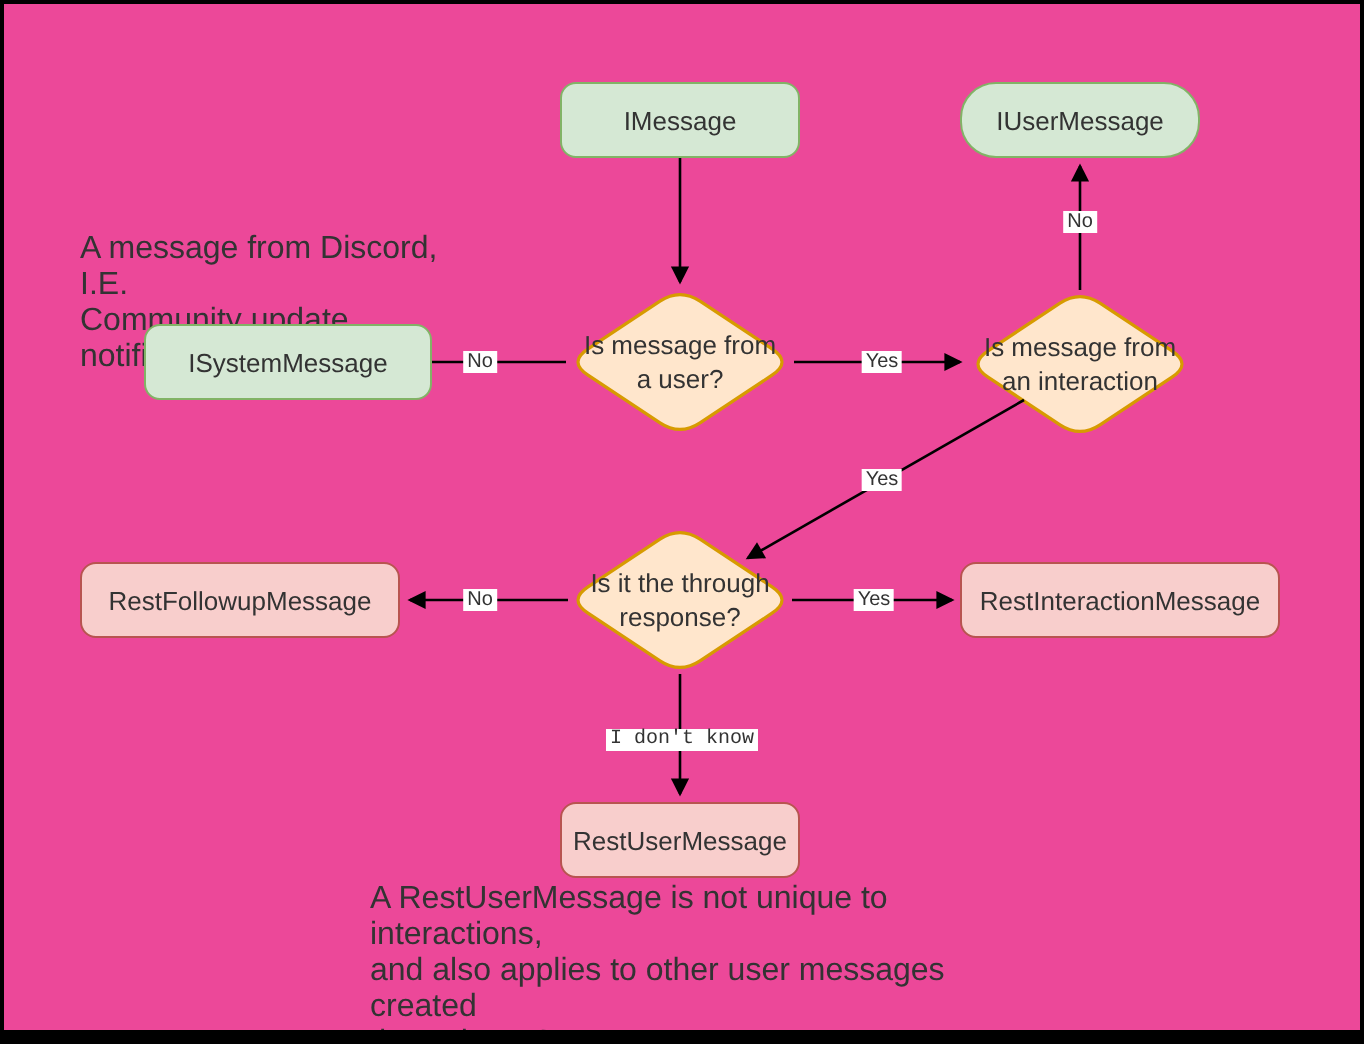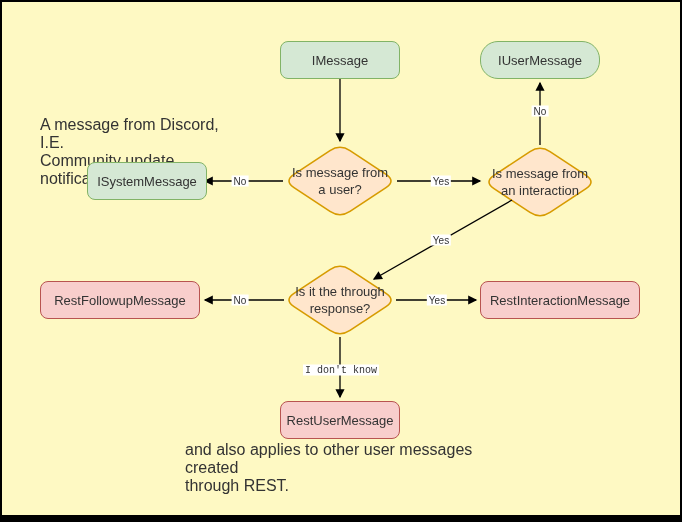--- a/index.html
+++ b/index.html
@@ -1,17 +1,17 @@
 <!DOCTYPE html>
 <html style="--green-fill: #d5e8d4; --green-stroke: #82b366; --orange-fill: #ffe6cc; --orange-stroke: #d79b00; --red-fill: #f8cecc; --red-stroke: #b85450; --line: #000000; --text: #333333;"><head>
 <meta charset="utf-8">
 <style>
   html,body { margin:0; padding:0; background:#ffffff; font-family:"Liberation Sans", sans-serif; }
   .stage {
-    position:relative; width:682px; height:522px; background:#fef9c3; overflow:hidden;
+    position:relative; width:682px; height:522px; background:#ec4899; overflow:hidden;
   }
   .frame {
     position:absolute; inset:0; border-style:solid; border-color:#000;
     border-width:2px 2px 7px 2px; pointer-events:none; z-index:50; box-sizing:border-box;
   }
   svg.connectors { position:absolute; left:0; top:0; width:682px; height:522px; }
   .edge { stroke:var(--line); stroke-width:1.3; fill:none; }
   .diamond { fill:var(--orange-fill); stroke:var(--orange-stroke); stroke-width:1.6; }
   #arrowhead path { fill:var(--line); }
   .box {
@@ -56,21 +56,21 @@
     <line class="edge" x1="397" y1="181" x2="480" y2="181" marker-end="url(#arrowhead)"></line>
     <line class="edge" x1="540" y1="145" x2="540" y2="83" marker-end="url(#arrowhead)"></line>
     <line class="edge" x1="512" y1="200" x2="374" y2="279" marker-end="url(#arrowhead)"></line>
     <line class="edge" x1="284" y1="300" x2="205" y2="300" marker-end="url(#arrowhead)"></line>
     <line class="edge" x1="396" y1="300" x2="476" y2="300" marker-end="url(#arrowhead)"></line>
     <line class="edge" x1="340" y1="337" x2="340" y2="397" marker-end="url(#arrowhead)"></line>
   </svg>
 
   <div class="box green" style="left:280px; top:41px; width:120px;">IMessage</div>
   <div class="box green" style="left:480px; top:41px; width:120px;border-radius:18px;">IUserMessage</div>
-  <div class="box green" style="left:87px; top:162px; width:120px;">ISystemMessage</div>
+  <div class="box green" style="left:72px; top:162px; width:144px;">ISystemMessage</div>
   <div class="box red" style="left:40px; top:281px; width:160px;">RestFollowupMessage</div>
   <div class="box red" style="left:480px; top:281px; width:160px;">RestInteractionMessage</div>
   <div class="box red" style="left:280px; top:401px; width:120px;">RestUserMessage</div>
 
   <div class="diamond-label" style="left:290px; top:155px;">Is message from a user?</div>
   <div class="diamond-label" style="left:490px; top:156px;">Is message from an interaction</div>
   <div class="diamond-label" style="left:290px; top:274px;">Is it the through response?</div>
 
   <div class="edge-label" style="left:240px; top:181px;">No</div>
   <div class="edge-label" style="left:441px; top:181px;">Yes</div>
@@ -78,18 +78,19 @@
   <div class="edge-label" style="left:441px; top:240px;">Yes</div>
   <div class="edge-label" style="left:240px; top:300px;">No</div>
   <div class="edge-label" style="left:437px; top:300px;">Yes</div>
   <div class="edge-label" style="left:341px; top:370px;font-family:Liberation Mono, monospace;">I don't know</div>
 
   <div class="note note-system">
     <div>A message from Discord, I.E.</div>
     <div>Community update notifications.</div>
   </div>
   <div class="note note-restuser">
+    <div>A RestUserMessage is not unique to interactions,</div>
     <div>and also applies to other user messages created</div>
     <div>through REST.</div>
   </div>
 
   <div class="frame"></div>
 </div>
 
 </body></html>

